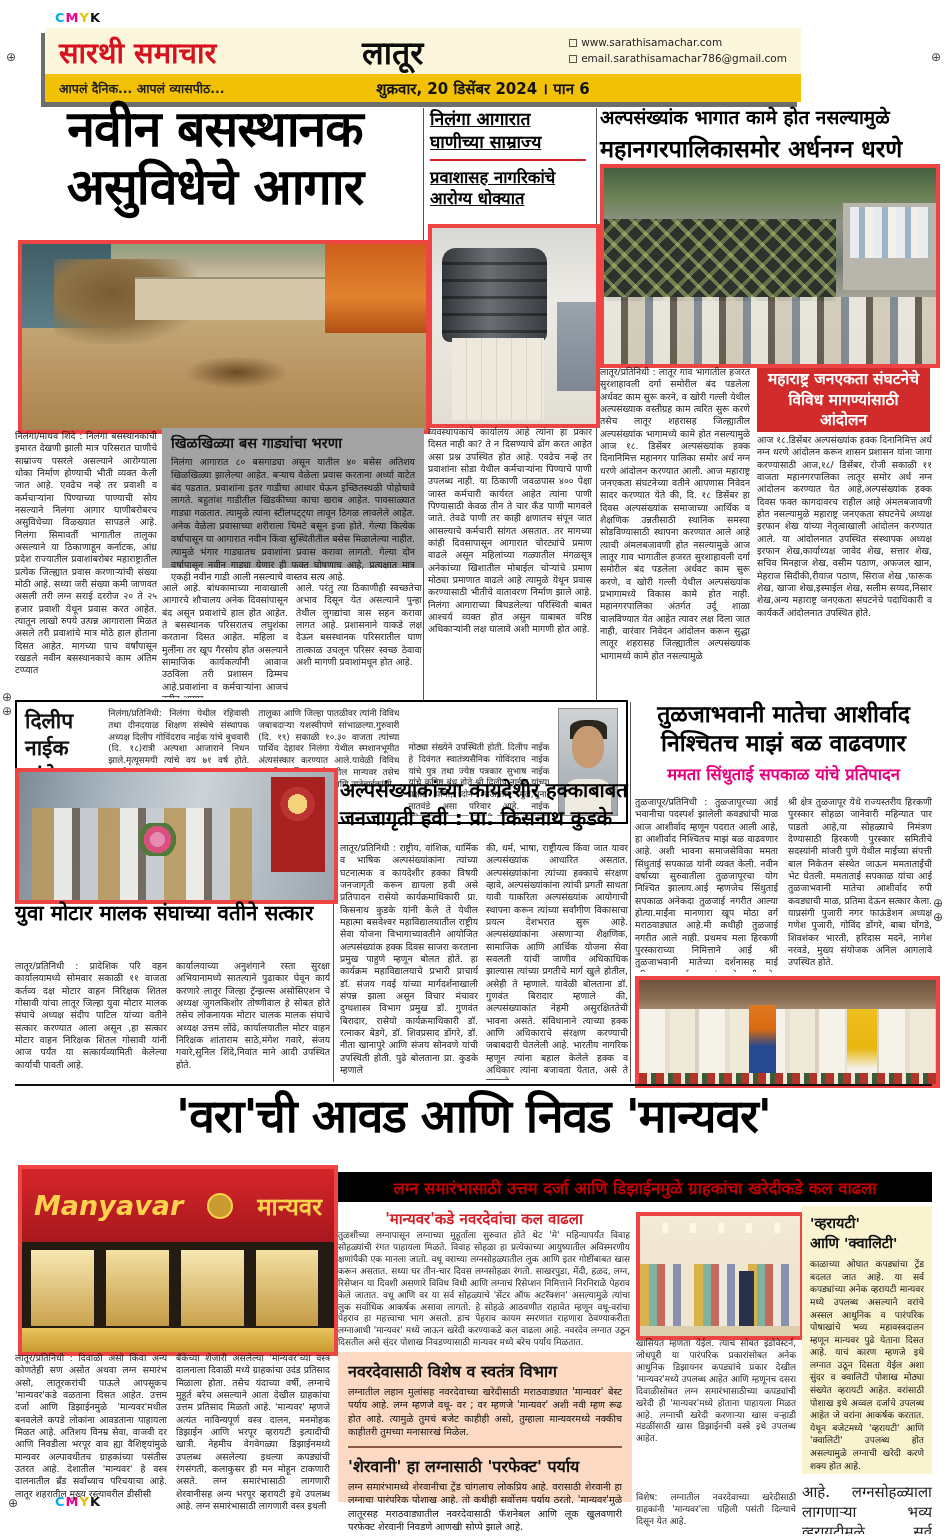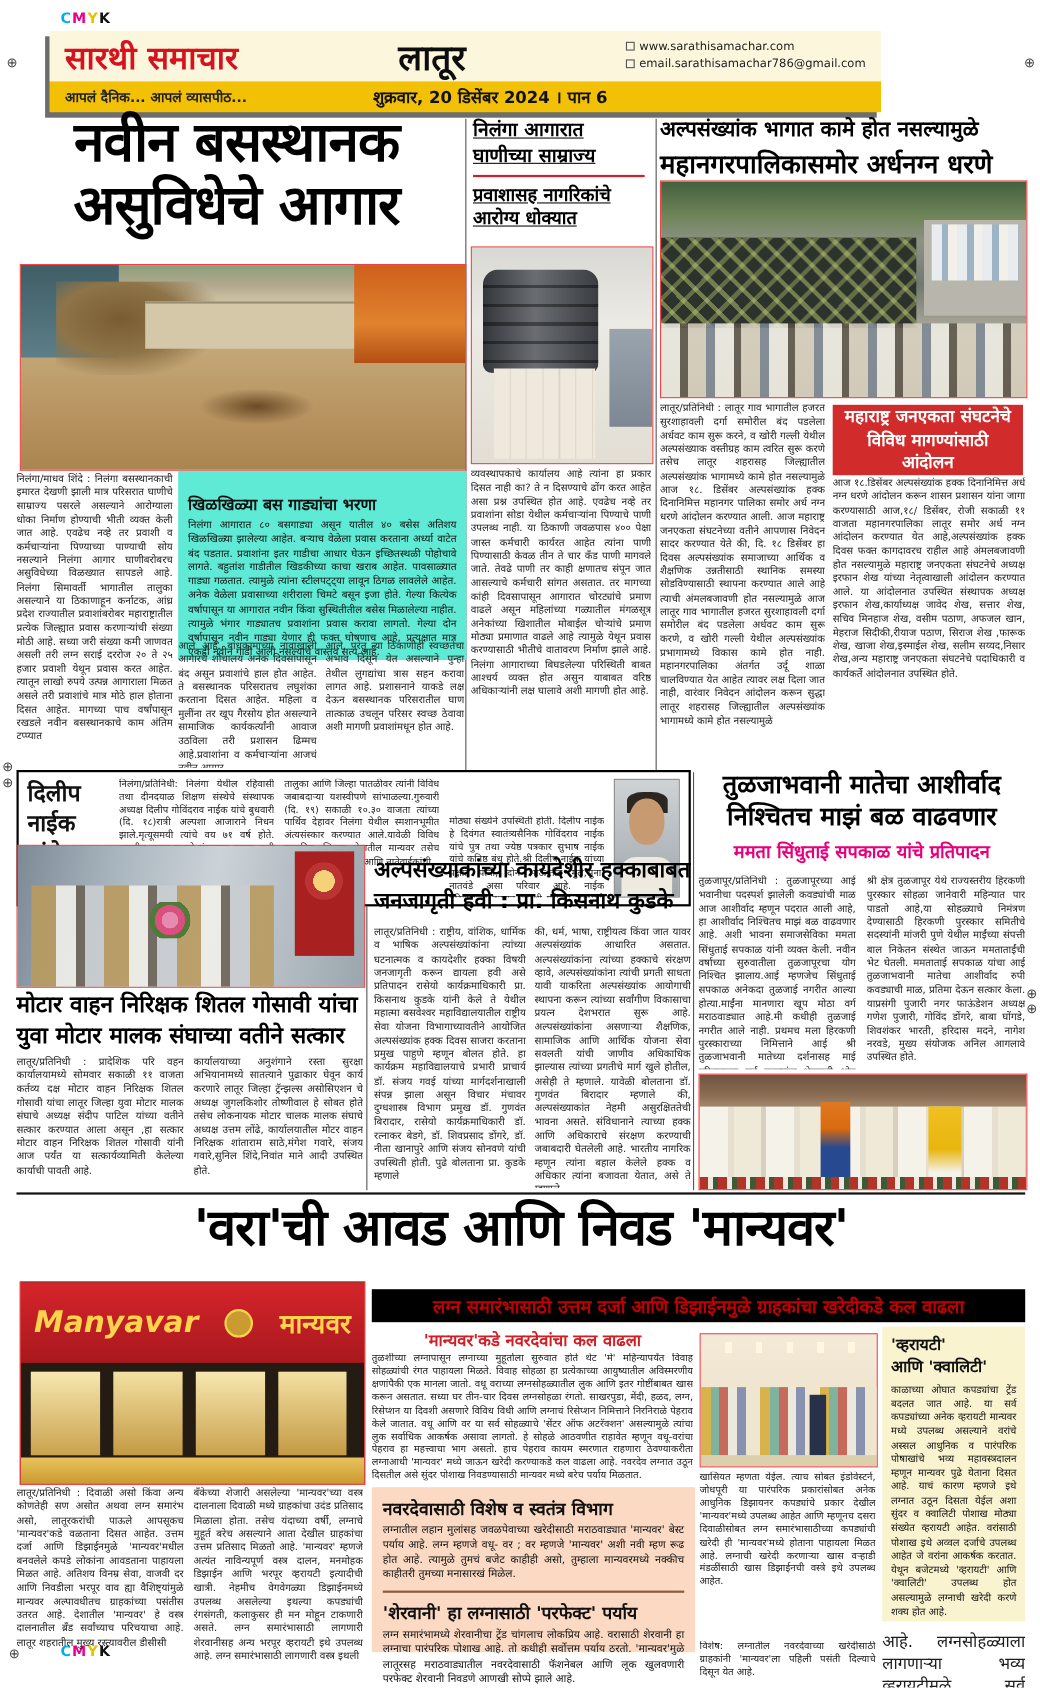--- a/index.html
+++ b/index.html
@@ -9,31 +9,31 @@
   .cmyk{position:absolute;font-size:13px;font-weight:700;letter-spacing:1px;}
   .cmyk .c{color:#00aeef}.cmyk .m{color:#ec008c}.cmyk .y{color:#e3c400}.cmyk .k{color:#111}
   .masthead{left:45px;top:28px;width:756px;box-shadow:-4px 5px 0 #6d6d6d;}
   .mast-top{background:#fcf7dc;height:46px;display:flex;align-items:center;padding:0 14px;}
   .logo{font-size:29px;font-weight:800;color:#d5121e;white-space:nowrap;}
   .city{font-size:32px;font-weight:800;color:#0d0d0d;flex:1;text-align:center;}
   .contacts{font-size:10.5px;color:#222;line-height:1.5;text-align:left;}
   .sq{display:inline-block;width:6px;height:6px;border:1px solid #555;margin-right:4px;vertical-align:middle;}
   .mast-bar{background:#f2c004;height:28px;display:flex;align-items:center;padding:0 14px;}
   .tagline{font-size:12.5px;font-weight:700;color:#222;width:280px;}
-  .dateline{font-size:15px;font-weight:800;color:#111;flex:1;text-align:left;padding-right:160px;}
+  .dateline{font-size:15px;font-weight:800;color:#111;flex:1;text-align:center;padding-right:160px;}
   .h-lead{font-size:50px;line-height:1.16;font-weight:800;letter-spacing:-1px;text-align:center;color:#000;}
   .h-sec{font-weight:800;color:#000;}
   .col{font-size:9.2px;line-height:1.34;text-align:justify;overflow:hidden;color:#1c1c1c;}
-  .photo{position:absolute;overflow:hidden;border:1px solid #ef4444;text-align:center;}
+  .photo{position:absolute;overflow:hidden;border:4px solid #ef4444;text-align:center;}
   .vrule{position:absolute;width:1px;background:#555;}
   .hrule{position:absolute;height:2px;background:#111;}
   .midsub{font-size:17.5px;font-weight:800;line-height:1.3;color:#000;}
   .redline{height:2px;background:#d21f26;margin:5px 0 6px 0;width:96%;}
   .redbox{background:#d22b2b;color:#fff;font-weight:800;font-size:15.5px;line-height:1.35;text-align:center;display:flex;align-items:center;justify-content:center;padding:6px;}
-  .ybox{background:#5eead4;padding:20px 9px;}
+  .ybox{background:#a3a3a3;padding:4px 9px;}
   .ybox h4{margin:0 0 4px 0;font-size:14.5px;font-weight:800;}
   .ybox p{margin:0;font-size:9.3px;line-height:1.38;text-align:justify;}
   .obit{border:2px solid #000;background:#fff;display:flex;gap:9px;padding:6px 8px;box-sizing:border-box;}
   .obit-title{font-size:21px;font-weight:800;line-height:1.3;width:80px;}
   .obit .col{font-size:8.8px;}
   .pinkhead{color:#e5007d;font-weight:800;font-size:16.5px;text-align:center;}
   .adbanner{background:#000000;color:#c00000;font-weight:800;font-size:16.5px;text-align:center;display:flex;align-items:center;justify-content:center;}
   .adsub{color:#d21f26;font-weight:800;font-size:15px;text-align:center;}
   .cream{background:#faf3cf;padding:8px;box-sizing:border-box;}
   .cream h4{margin:0;font-size:14.5px;font-weight:800;line-height:1.35;}
@@ -162,21 +162,20 @@
   <div class="abs" style="left:0;bottom:0;width:100%;height:11%;background:repeating-linear-gradient(90deg,#b23327 0 8px,#efe9dd 8px 12px,#3c5a35 12px 17px);"></div>
 </div>
 
 <div class="photo" style="left:15px;top:768px;width:315px;height:128px;background:linear-gradient(100deg,#7d8a96 0%,#aab6bf 28%,#ccd3d8 55%,#9aa5ad 100%);">
   <div class="abs" style="right:3%;top:4%;width:17%;height:74%;background:#a8201f;"></div>
   <div class="abs" style="right:6%;top:12%;width:11%;height:26%;background:radial-gradient(circle,#f3d27a 0 40%,#b33 41% 70%,transparent 71%);"></div>
   <div class="abs" style="left:4%;bottom:0;width:70%;height:72%;background:repeating-linear-gradient(90deg,#b99a5f 0 22px,#f0efe9 22px 40px,#6b6256 40px 48px,#c9cdd1 48px 66px);opacity:.9;"></div>
   <div class="abs" style="left:38%;top:40%;width:12%;height:26%;background:radial-gradient(circle,#e58bb0 0 30%,#d94f7d 31% 55%,#4f7a3a 56% 75%,transparent 76%);"></div>
 </div>
 <div class="abs h-sec" style="left:15px;top:900px;width:315px;font-size:20.5px;line-height:1.35;">
-  <div>मोटार वाहन निरिक्षक शितल गोसावी यांचा</div>
   <div>युवा मोटार मालक संघाच्या वतीने सत्कार</div>
 </div>
 <div class="abs col" style="left:15px;top:960px;width:152px;height:120px;">लातूर/प्रतिनिधी : प्रादेशिक परि वहन कार्यालयामध्ये सोमवार सकाळी ११ वाजता कर्तव्य दक्ष मोटार वाहन निरिक्षक शितल गोसावी यांचा लातूर जिल्हा युवा मोटार मालक संघाचे अध्यक्ष संदीप पाटिल यांच्या वतीने सत्कार करण्यात आला असून ,हा सत्कार मोटार वाहन निरिक्षक शितल गोसावी यांनी आज पर्यंत या सत्कार्यव्यामिती केलेल्या कार्याची पावती आहे.</div>
 <div class="abs col" style="left:176px;top:960px;width:154px;height:120px;">कार्यालयाच्या अनुशंगाने रस्ता सुरक्षा अभियानामध्ये सातत्याने पुढाकार घेवून कार्य करणारे लातूर जिल्हा ट्रॅन्झल्स असोसिएशन चे अध्यक्ष जुगलकिशोर तोष्णीवाल हे सोबत होते तसेच लोकनायक मोटार चालक मालक संघाचे अध्यक्ष उत्तम लोंढे, कार्यालयातील मोटर वाहन निरिक्षक शांताराम साठे,मंगेश गवारे, संजय गवारे,सुनिल शिंदे,निवांत माने आदी उपस्थित होते.</div>
 
 <div class="abs h-sec" style="left:340px;top:776px;width:288px;font-size:20px;line-height:1.4;">
   <div>अल्पसंख्याकांच्या कायदेशीर हक्काबाबत</div>
   <div>जनजागृती हवी : प्रा. किसनाथ कुडके</div>
 </div>
 <div class="abs col" style="left:340px;top:842px;width:138px;height:238px;">लातूर/प्रतिनिधी : राष्ट्रीय, वांशिक, धार्मिक व भाषिक अल्पसंख्यांकांना त्यांच्या घटनात्मक व कायदेशीर हक्का विषयी जनजागृती करून द्यायला हवी असे प्रतिपादन रासेयो कार्यक्रमाधिकारी प्रा. किसनाथ कुडके यांनी केले ते येथील महात्मा बसवेश्वर महाविद्यालयातील राष्ट्रीय सेवा योजना विभागाच्यावतीने आयोजित अल्पसंख्यांक हक्क दिवस साजरा करताना प्रमुख पाहुणे म्हणून बोलत होते. हा कार्यक्रम महाविद्यालयाचे प्रभारी प्राचार्य डॉ. संजय गवई यांच्या मार्गदर्शनाखाली संपन्न झाला असून विचार मंचावर दुग्धशास्त्र विभाग प्रमुख डॉ. गुणवंत बिरादार, रासेयो कार्यक्रमाधिकारी डॉ. रत्नाकर बेडगे, डॉ. शिवप्रसाद डोंगरे, डॉ. नीता खानापुरे आणि संजय सोनवणे यांची उपस्थिती होती. पुढे बोलताना प्रा. कुडके म्हणाले</div>
@@ -213,20 +212,20 @@
 
 <div class="abs cream" style="left:802px;top:1206px;width:130px;height:268px;">
   <h4>'व्हरायटी'</h4>
   <h4>आणि 'क्वालिटी'</h4>
   <p>काळाच्या ओघात कपड्यांचा ट्रेंड बदलत जात आहे. या सर्व कपड्यांच्या अनेक व्हरायटी मान्यवर मध्ये उपलब्ध असल्याने वरांचे अस्सल आधुनिक व पारंपरिक पोषाखांचे भव्य महावस्त्रदालन म्हणून मान्यवर पुढे येताना दिसत आहे. याचं कारण म्हणजे इथे लग्नात उठून दिसता येईल अशा सुंदर व क्वालिटी पोशाख मोठ्या संख्येत व्हरायटी आहेत. वरांसाठी पोशाख इथे अव्वल दर्जाचे उपलब्ध आहेत जे वरांना आकर्षक करतात. येथून बजेटमध्ये 'व्हरायटी' आणि 'क्वालिटी' उपलब्ध होत असल्यामुळे लग्नाची खरेदी करणे शक्य होत आहे.</p>
 </div>
 <div class="abs col" style="left:802px;top:1482px;width:130px;height:52px;font-size:15px;">आहे. लग्नसोहळ्याला लागणाऱ्या भव्य व्हरायटीमुळे सर्व वस्त्रांची खरेदी 'मान्यवर'मध्येच होताना दिसून येत आहे.</div>
 
 <div class="abs peach" style="left:338px;top:1352px;width:294px;height:150px;">
   <h4>नवरदेवासाठी विशेष व स्वतंत्र विभाग</h4>
-  <p>लग्नातील लहान मुलांसह जवळपेवाच्या खरेदीसाठी मराठवाड्यात 'मान्यवर' बेस्ट पर्याय आहे. लग्न म्हणजे वधू- वर ; वर म्हणजे 'मान्यवर' अशी नवी म्हण रूढ होत आहे. त्यामुळे तुमचं बजेट काहीही असो, तुम्हाला मान्यवरमध्ये नक्कीच काहीतरी तुमच्या मनासारखं मिळेल.</p>
+  <p>लग्नातील लहान मुलांसह नवरदेवाच्या खरेदीसाठी मराठवाड्यात 'मान्यवर' बेस्ट पर्याय आहे. लग्न म्हणजे वधू- वर ; वर म्हणजे 'मान्यवर' अशी नवी म्हण रूढ होत आहे. त्यामुळे तुमचं बजेट काहीही असो, तुम्हाला मान्यवरमध्ये नक्कीच काहीतरी तुमच्या मनासारखं मिळेल.</p>
   <div class="div"></div>
   <h4>'शेरवानी' हा लग्नासाठी 'परफेक्ट' पर्याय</h4>
   <p>लग्न समारंभामध्ये शेरवानीचा ट्रेंड चांगलाच लोकप्रिय आहे. वरासाठी शेरवानी हा लग्नाचा पारंपरिक पोशाख आहे. तो कधीही सर्वोत्तम पर्याय ठरतो. 'मान्यवर'मुळे लातूरसह मराठवाड्यातील नवरदेवासाठी फॅशनेबल आणि लूक खुलवणारी परफेक्ट शेरवानी निवडणे आणखी सोप्पे झाले आहे.</p>
 </div>
 
 <div class="abs col" style="left:15px;top:1352px;width:152px;height:182px;">लातूर/प्रतिनिधी : दिवाळी असो किंवा अन्य कोणतेही सण असोत अथवा लग्न समारंभ असो, लातूरकरांची पाऊले आपसूकच 'मान्यवर'कडे वळताना दिसत आहेत. उत्तम दर्जा आणि डिझाईनमुळे 'मान्यवर'मधील बनवलेले कपडे लोकांना आवडताना पाहायला मिळत आहे. अतिशय विनम्र सेवा, वाजवी दर आणि निवडीला भरपूर वाव ह्या वैशिष्ट्यांमुळे मान्यवर अल्पावधीतच ग्राहकांच्या पसंतीस उतरत आहे. देशातील 'मान्यवर' हे वस्त्र दालनातील ब्रँड सर्वांच्याच परिचयाचा आहे. लातूर शहरातील मुख्य रस्त्यावरील डीसीसी</div>
 <div class="abs col" style="left:176px;top:1352px;width:154px;height:182px;">बँकेच्या शेजारी असलेल्या 'मान्यवर'च्या वस्त्र दालनाला दिवाळी मध्ये ग्राहकांचा उदंड प्रतिसाद मिळाला होता. तसेच यंदाच्या वर्षी, लग्नाचे मुहूर्त बरेच असल्याने आता देखील ग्राहकांचा उत्तम प्रतिसाद मिळतो आहे. 'मान्यवर' म्हणजे अत्यंत नाविन्यपूर्ण वस्त्र दालन, मनमोहक डिझाईन आणि भरपूर व्हरायटी इत्यादीची खात्री. नेहमीच वेगवेगळ्या डिझाईनमध्ये उपलब्ध असलेल्या इथल्या कपड्यांची रंगसंगती, कलाकुसर ही मन मोहून टाकणारी असते. लग्न समारंभासाठी लागणारी शेरवानीसह अन्य भरपूर व्हरायटी इथे उपलब्ध आहे. लग्न समारंभासाठी लागणारी वस्त्र इथली</div>
 
 </body></html>

